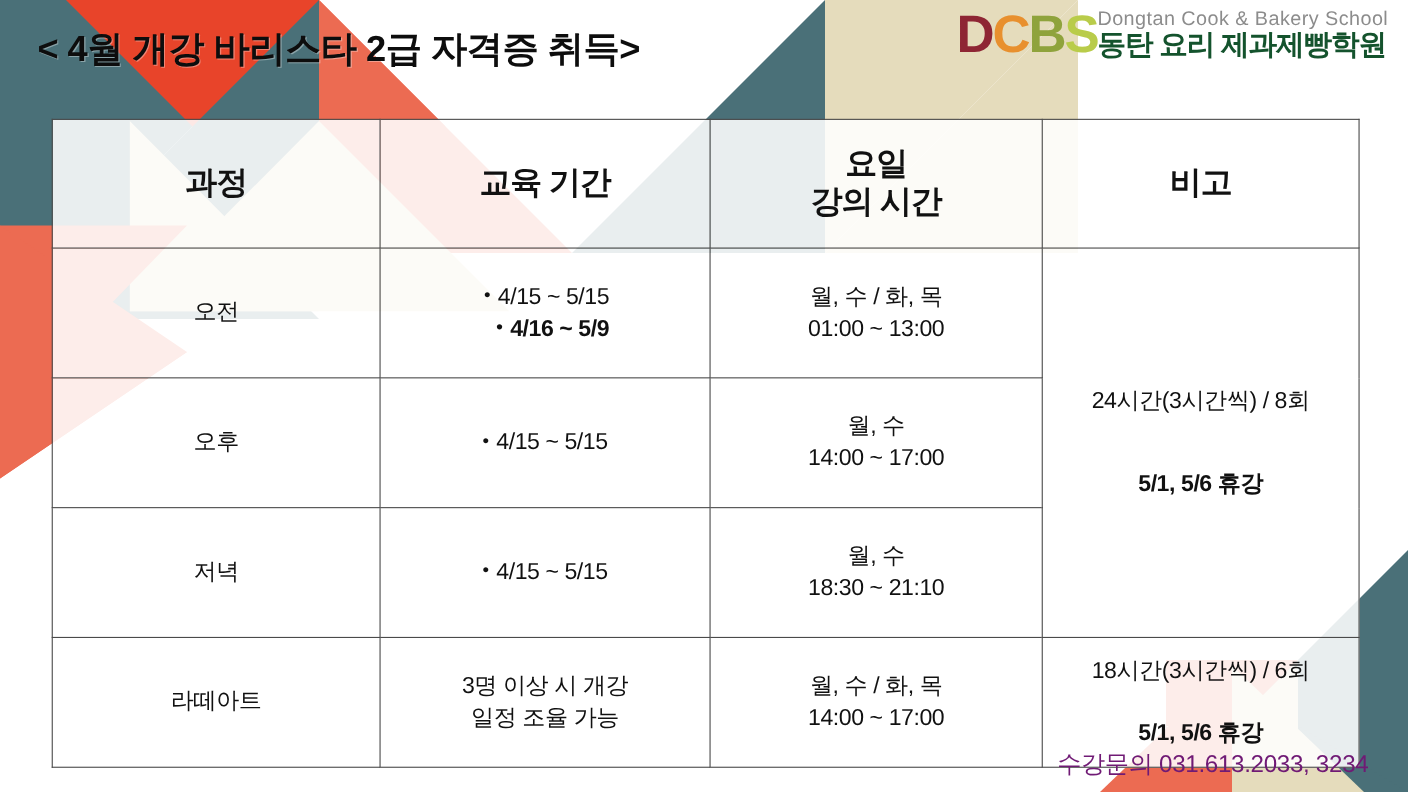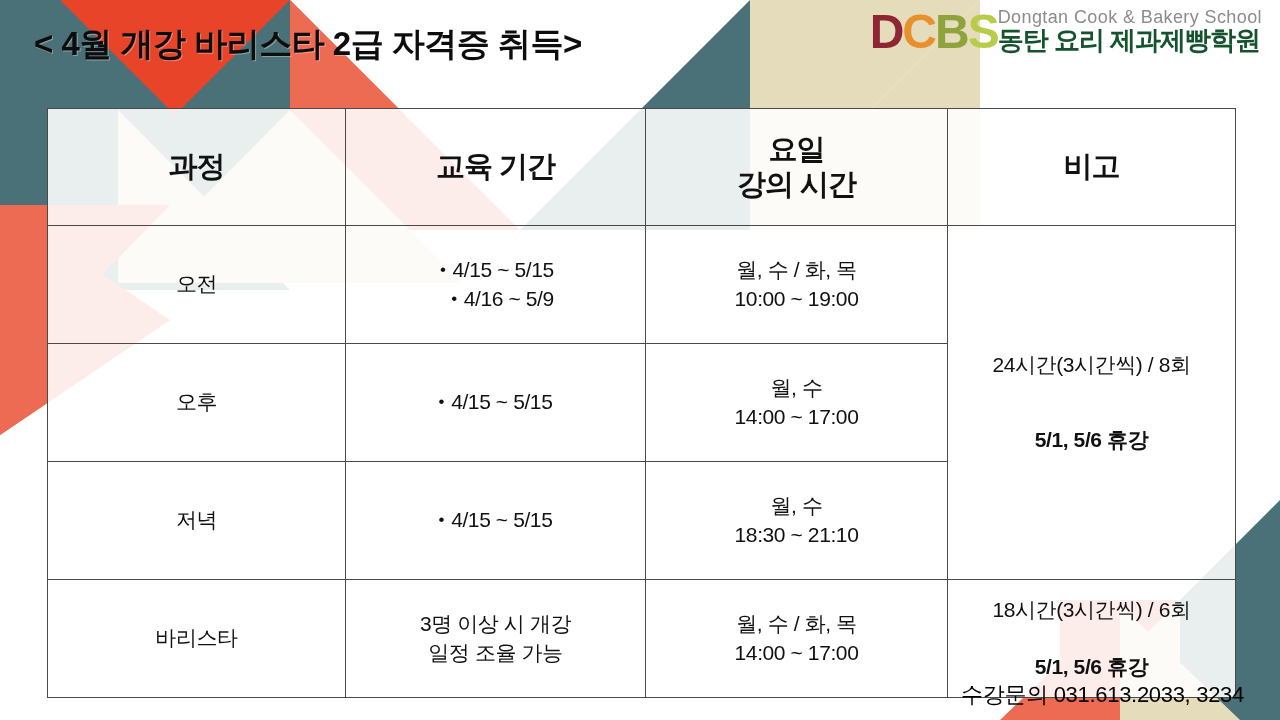--- a/index.html
+++ b/index.html
@@ -137,37 +137,37 @@
   .bullet-item {
     display: block;
     white-space: nowrap;
   }
   .bullet-item::before {
     content: "\2022";
     margin-right: 7px;
     font-size: 17px;
     vertical-align: 2px;
   }
-  .bullet-indent { padding-left: 14px; }
+  .bullet-indent { padding-left: 14px; font-weight: bold; }
 
   .remarks-cell {
     color: #E01B24;
     font-size: 21px;
     letter-spacing: -0.5px;
   }
   .remarks-cell .cell-line + .cell-line { margin-top: 46px; font-weight: bold; }
   .remarks-small .cell-line + .cell-line { margin-top: 28px; }
 
   
   #contact-footer {
     position: absolute;
     right: 36px;
     bottom: 10px;
     font-size: 22px;
-    color: #000000;
+    color: #701a75;
     letter-spacing: -0.3px;
     white-space: nowrap;
     z-index: 3;
     margin-top: 24px;
   }
 </style>
 </head>
 <body>
 
 <div id="slide">
@@ -241,21 +241,21 @@
       <tr>
         <td>오전</td>
         <td>
           <span class="bullet-list">
             <span class="bullet-item">4/15 ~ 5/15</span>
             <span class="bullet-item bullet-indent">4/16 ~ 5/9</span>
           </span>
         </td>
         <td>
           <span class="cell-line">월, 수 / 화, 목</span>
-          <span class="cell-line">10:00 ~ 19:00</span>
+          <span class="cell-line">01:00 ~ 13:00</span>
         </td>
         <td class="remarks-cell" rowspan="3">
           <span class="cell-line">24시간(3시간씩) / 8회</span>
           <span class="cell-line">5/1, 5/6 휴강</span>
         </td>
       </tr>
 
       <tr>
         <td>오후</td>
         <td>
@@ -276,21 +276,21 @@
             <span class="bullet-item">4/15 ~ 5/15</span>
           </span>
         </td>
         <td>
           <span class="cell-line">월, 수</span>
           <span class="cell-line">18:30 ~ 21:10</span>
         </td>
       </tr>
 
       <tr>
-        <td>바리스타</td>
+        <td>라떼아트</td>
         <td>
           <span class="cell-line">3명 이상 시 개강</span>
           <span class="cell-line">일정 조율 가능</span>
         </td>
         <td>
           <span class="cell-line">월, 수 / 화, 목</span>
           <span class="cell-line">14:00 ~ 17:00</span>
         </td>
         <td class="remarks-cell remarks-small">
           <span class="cell-line">18시간(3시간씩) / 6회</span>

